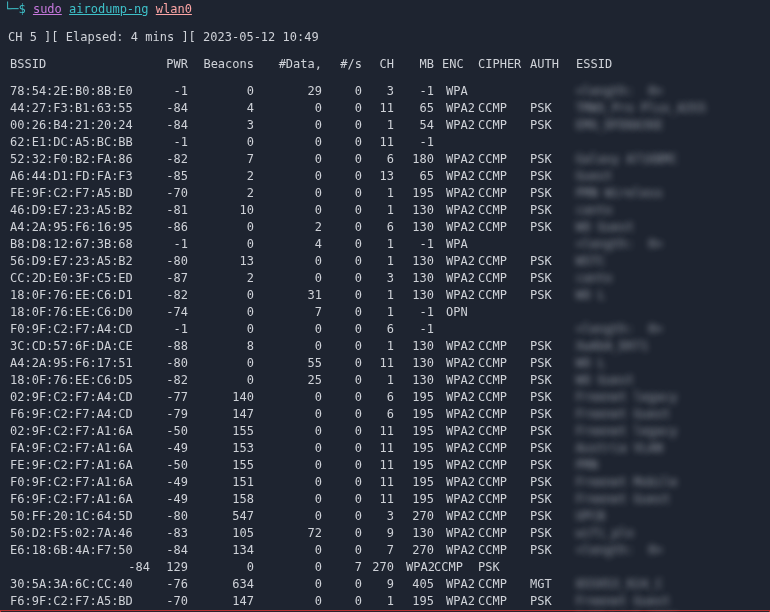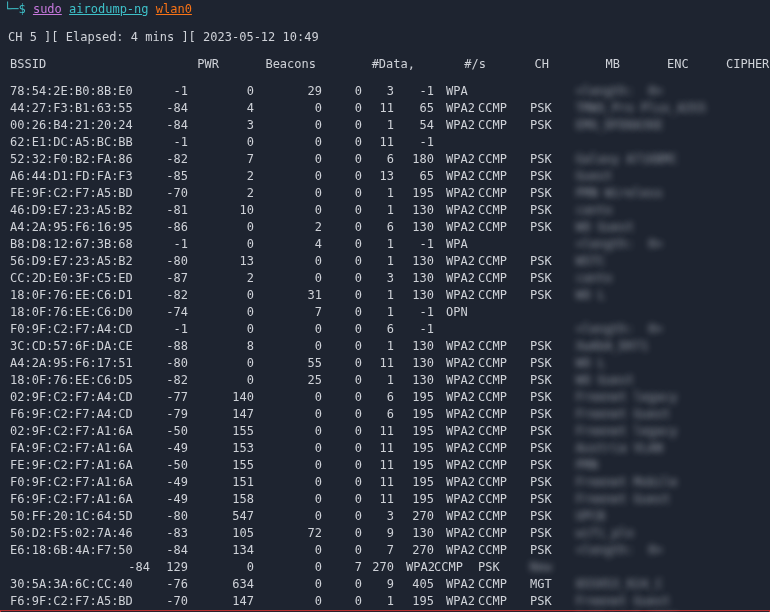--- a/index.html
+++ b/index.html
@@ -21,33 +21,33 @@
     align-items: center;
     border-bottom: 1px solid rgba(255,255,255,0);
   }
   .prompt-corner {
     color: #3ec1c9;
     font-weight: bold;
   }
   .prompt-dollar { color: #3ec1c9; }
   .sudo { color: #c678dd; text-decoration: underline; }
   .cmd { color: #3ec1c9; text-decoration: underline; }
-  .arg { color: #f97316; text-decoration: underline; }
+  .arg { color: #fca5a5; text-decoration: underline; }
 
   .status-line {
     padding: 10px 0 10px 8px;
     color: #cfd2d8;
   }
   .header-row, .data-row {
     display: grid;
     grid-template-columns: 140px 38px 66px 68px 40px 32px 40px 44px 52px 46px 140px;
     padding-left: 10px;
     white-space: pre;
   }
-  .header-row { margin-bottom: 10px; gap: 31px; }
+  .header-row { margin-bottom: 10px; }
   .c-right { text-align: right; }
   .data-row.highlight {
     background: rgba(255,0,0,0.05);
     box-shadow: inset 0 0 0 1px #b83232;
   }
   .blur {
     color: transparent;
     text-shadow: 0 0 6px rgba(200,205,215,0.75);
     user-select: none;
   }
@@ -66,21 +66,21 @@
 <div class="status-line">CH  5 ][ Elapsed: 4 mins ][ 2023-05-12 10:49</div>
 
 <div class="header-row">
   <span>BSSID</span>
   <span class="c-right">PWR</span>
   <span class="c-right">Beacons</span>
   <span class="c-right">#Data,</span>
   <span class="c-right">#/s</span>
   <span class="c-right">CH</span>
   <span class="c-right">MB</span>
-  <span style="padding-left:16px">ENC</span>
+  <span style="padding-left:8px">ENC</span>
   <span>CIPHER</span>
   <span>AUTH</span>
   <span>ESSID</span>
 </div>
 
 <div id="rows">
     <div class="data-row"><span>78:54:2E:B0:8B:E0</span><span class="c-right">-1</span><span class="c-right">0</span><span class="c-right">29</span><span class="c-right">0</span><span class="c-right">3</span><span class="c-right">-1</span><span style="padding-left:12px">WPA</span><span></span><span></span><span class="blur">&lt;length:  0&gt;</span></div>
     <div class="data-row"><span>44:27:F3:B1:63:55</span><span class="c-right">-84</span><span class="c-right">4</span><span class="c-right">0</span><span class="c-right">0</span><span class="c-right">11</span><span class="c-right">65</span><span style="padding-left:12px">WPA2</span><span>CCMP</span><span>PSK</span><span class="blur">TMWS_Pro Plus_A355</span></div>
     <div class="data-row"><span>00:26:B4:21:20:24</span><span class="c-right">-84</span><span class="c-right">3</span><span class="c-right">0</span><span class="c-right">0</span><span class="c-right">1</span><span class="c-right">54</span><span style="padding-left:12px">WPA2</span><span>CCMP</span><span>PSK</span><span class="blur">EMG_DFD8A36E</span></div>
     <div class="data-row"><span>62:E1:DC:A5:BC:BB</span><span class="c-right">-1</span><span class="c-right">0</span><span class="c-right">0</span><span class="c-right">0</span><span class="c-right">11</span><span class="c-right">-1</span><span style="padding-left:12px"></span><span></span><span></span><span class="blur"></span></div>
@@ -101,17 +101,17 @@
     <div class="data-row"><span>02:9F:C2:F7:A4:CD</span><span class="c-right">-77</span><span class="c-right">140</span><span class="c-right">0</span><span class="c-right">0</span><span class="c-right">6</span><span class="c-right">195</span><span style="padding-left:12px">WPA2</span><span>CCMP</span><span>PSK</span><span class="blur">Freenet legacy</span></div>
     <div class="data-row"><span>F6:9F:C2:F7:A4:CD</span><span class="c-right">-79</span><span class="c-right">147</span><span class="c-right">0</span><span class="c-right">0</span><span class="c-right">6</span><span class="c-right">195</span><span style="padding-left:12px">WPA2</span><span>CCMP</span><span>PSK</span><span class="blur">Freenet Guest</span></div>
     <div class="data-row"><span>02:9F:C2:F7:A1:6A</span><span class="c-right">-50</span><span class="c-right">155</span><span class="c-right">0</span><span class="c-right">0</span><span class="c-right">11</span><span class="c-right">195</span><span style="padding-left:12px">WPA2</span><span>CCMP</span><span>PSK</span><span class="blur">Freenet legacy</span></div>
     <div class="data-row"><span>FA:9F:C2:F7:A1:6A</span><span class="c-right">-49</span><span class="c-right">153</span><span class="c-right">0</span><span class="c-right">0</span><span class="c-right">11</span><span class="c-right">195</span><span style="padding-left:12px">WPA2</span><span>CCMP</span><span>PSK</span><span class="blur">Austria VLAN</span></div>
     <div class="data-row"><span>FE:9F:C2:F7:A1:6A</span><span class="c-right">-50</span><span class="c-right">155</span><span class="c-right">0</span><span class="c-right">0</span><span class="c-right">11</span><span class="c-right">195</span><span style="padding-left:12px">WPA2</span><span>CCMP</span><span>PSK</span><span class="blur">PMN</span></div>
     <div class="data-row"><span>F0:9F:C2:F7:A1:6A</span><span class="c-right">-49</span><span class="c-right">151</span><span class="c-right">0</span><span class="c-right">0</span><span class="c-right">11</span><span class="c-right">195</span><span style="padding-left:12px">WPA2</span><span>CCMP</span><span>PSK</span><span class="blur">Freenet Mobile</span></div>
     <div class="data-row"><span>F6:9F:C2:F7:A1:6A</span><span class="c-right">-49</span><span class="c-right">158</span><span class="c-right">0</span><span class="c-right">0</span><span class="c-right">11</span><span class="c-right">195</span><span style="padding-left:12px">WPA2</span><span>CCMP</span><span>PSK</span><span class="blur">Freenet Guest</span></div>
     <div class="data-row"><span>50:FF:20:1C:64:5D</span><span class="c-right">-80</span><span class="c-right">547</span><span class="c-right">0</span><span class="c-right">0</span><span class="c-right">3</span><span class="c-right">270</span><span style="padding-left:12px">WPA2</span><span>CCMP</span><span>PSK</span><span class="blur">UPCB</span></div>
     <div class="data-row"><span>50:D2:F5:02:7A:46</span><span class="c-right">-83</span><span class="c-right">105</span><span class="c-right">72</span><span class="c-right">0</span><span class="c-right">9</span><span class="c-right">130</span><span style="padding-left:12px">WPA2</span><span>CCMP</span><span>PSK</span><span class="blur">wifi_plo</span></div>
     <div class="data-row"><span>E6:18:6B:4A:F7:50</span><span class="c-right">-84</span><span class="c-right">134</span><span class="c-right">0</span><span class="c-right">0</span><span class="c-right">7</span><span class="c-right">270</span><span style="padding-left:12px">WPA2</span><span>CCMP</span><span>PSK</span><span class="blur">&lt;length:  0&gt;</span></div>
-    <div class="data-row"><span class="c-right">-84</span><span class="c-right">129</span><span class="c-right">0</span><span class="c-right">0</span><span class="c-right">7</span><span class="c-right">270</span><span style="padding-left:12px">WPA2</span><span>CCMP</span><span>PSK</span><span class="blur">New</span></div>
+    <div class="data-row"><span class="c-right">-84</span><span class="c-right">129</span><span class="c-right">0</span><span class="c-right">0</span><span class="c-right">7</span><span class="c-right">270</span><span style="padding-left:12px">WPA2</span><span>CCMP</span><span>PSK</span></div>
     <div class="data-row"><span>30:5A:3A:6C:CC:40</span><span class="c-right">-76</span><span class="c-right">634</span><span class="c-right">0</span><span class="c-right">0</span><span class="c-right">9</span><span class="c-right">405</span><span style="padding-left:12px">WPA2</span><span>CCMP</span><span>MGT</span><span class="blur">855053_024_C</span></div>
     <div class="data-row"><span>F6:9F:C2:F7:A5:BD</span><span class="c-right">-70</span><span class="c-right">147</span><span class="c-right">0</span><span class="c-right">0</span><span class="c-right">1</span><span class="c-right">195</span><span style="padding-left:12px">WPA2</span><span>CCMP</span><span>PSK</span><span class="blur">Freenet Guest</span></div>
     <div class="data-row highlight"><span>B8:6A:97:35:C2:35</span><span class="c-right">-23</span><span class="c-right">1421</span><span class="c-right">0</span><span class="c-right">0</span><span class="c-right">6</span><span class="c-right">360</span><span style="padding-left:12px">WPA2</span><span>CCMP</span><span>PSK</span><span class="blur">CableLink-C902</span></div>
   </div>
 
 </body></html>

